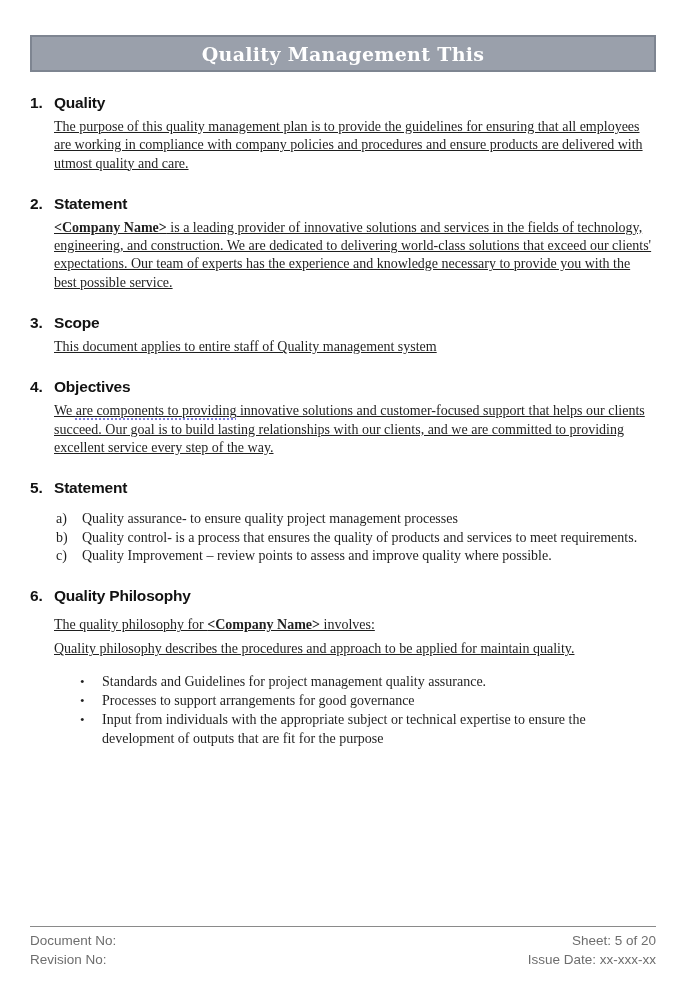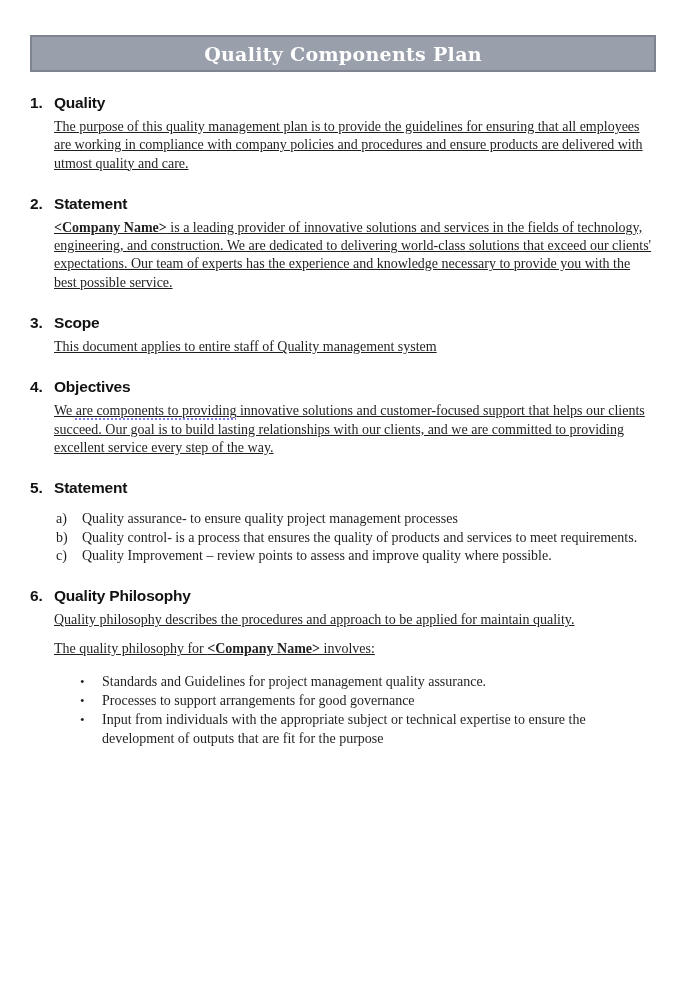--- a/index.html
+++ b/index.html
@@ -72,21 +72,21 @@
   }
   .footer-rule { border-top: 1.5px solid #8a8a8a; margin-bottom: 6px; }
   .footer-row { display: flex; justify-content: space-between; margin-top: 3px; line-height: 16px; }
 </style>
 </head>
 <body>
 
 <div class="page">
 
   <div class="banner">
-    <span class="banner-title">Quality Components Plan</span>
+    <span class="banner-title">Quality Management This</span>
   </div>
 
   <div class="content">
 
     <div>
       <div class="section-heading">
         <span class="sec-num">1.</span>
         <span>Quality</span>
       </div>
       <div class="sec-body">The purpose of this quality management plan is to provide the guidelines for ensuring that all employees are working in compliance with company policies and procedures and ensure products are delivered with utmost quality and care.</div>
@@ -139,36 +139,47 @@
           <span class="alpha-text">Quality Improvement – review points to assess and improve quality where possible.</span>
         </div>
       </div>
     </div>
 
     <div>
       <div class="section-heading">
         <span class="sec-num">6.</span>
         <span>Quality Philosophy</span>
       </div>
-      <div class="sec-body">Quality philosophy describes the procedures and approach to be applied for maintain quality.</div>
       <div class="sec-body para-gap">
         <span>The quality philosophy for </span><span class="bold">&lt;Company Name&gt;</span><span> involves:</span>
       </div>
+      <div class="sec-body">Quality philosophy describes the procedures and approach to be applied for maintain quality.</div>
       <div class="bullet-list">
         <div class="bullet-item">
           <span class="bullet-marker">•</span>
           <span class="bullet-text">Standards and Guidelines for project management quality assurance.</span>
         </div>
         <div class="bullet-item">
           <span class="bullet-marker">•</span>
           <span class="bullet-text">Processes to support arrangements for good governance</span>
         </div>
         <div class="bullet-item">
           <span class="bullet-marker">•</span>
           <span class="bullet-text">Input from individuals with the appropriate subject or technical expertise to ensure the development of outputs that are fit for the purpose</span>
         </div>
       </div>
     </div>
 
   </div>
 
+  <div class="footer">
+    <div class="footer-rule"></div>
+    <div class="footer-row">
+      <span>Document No:</span>
+      <span>Sheet: 5 of 20</span>
+    </div>
+    <div class="footer-row">
+      <span>Revision No:</span>
+      <span>Issue Date: xx-xxx-xx</span>
+    </div>
+  </div>
 
 </div>
 
 </body></html>

